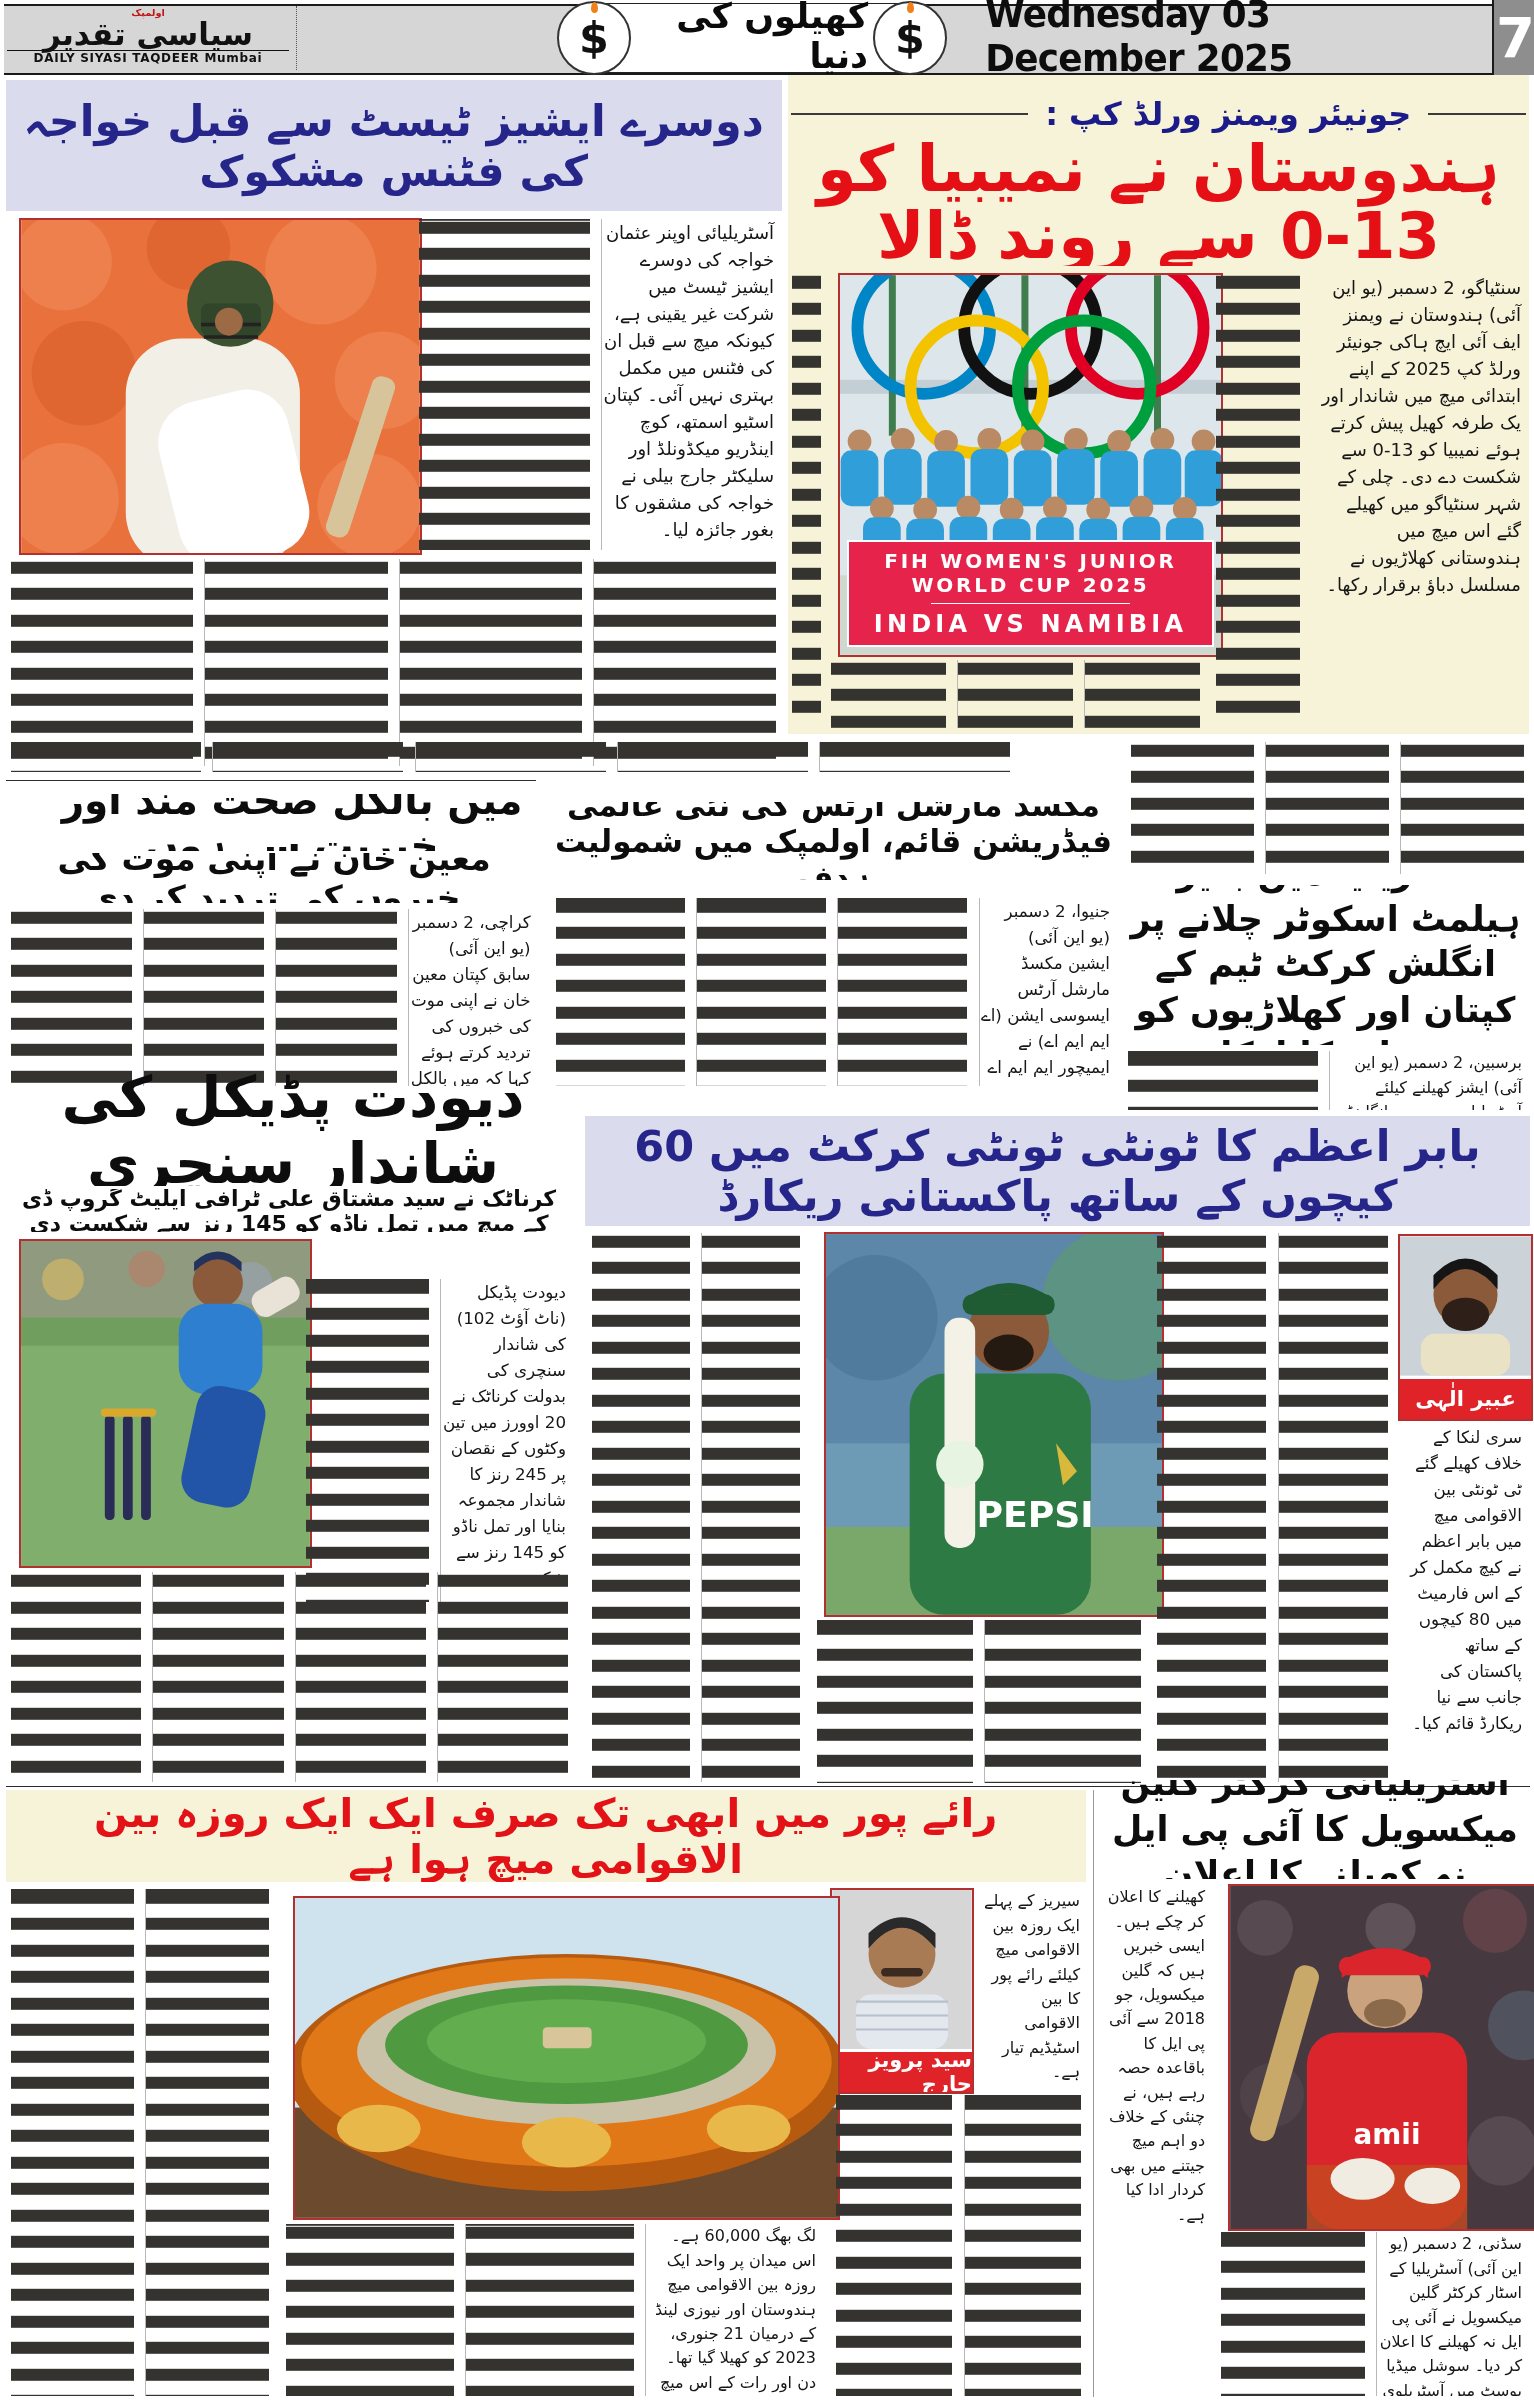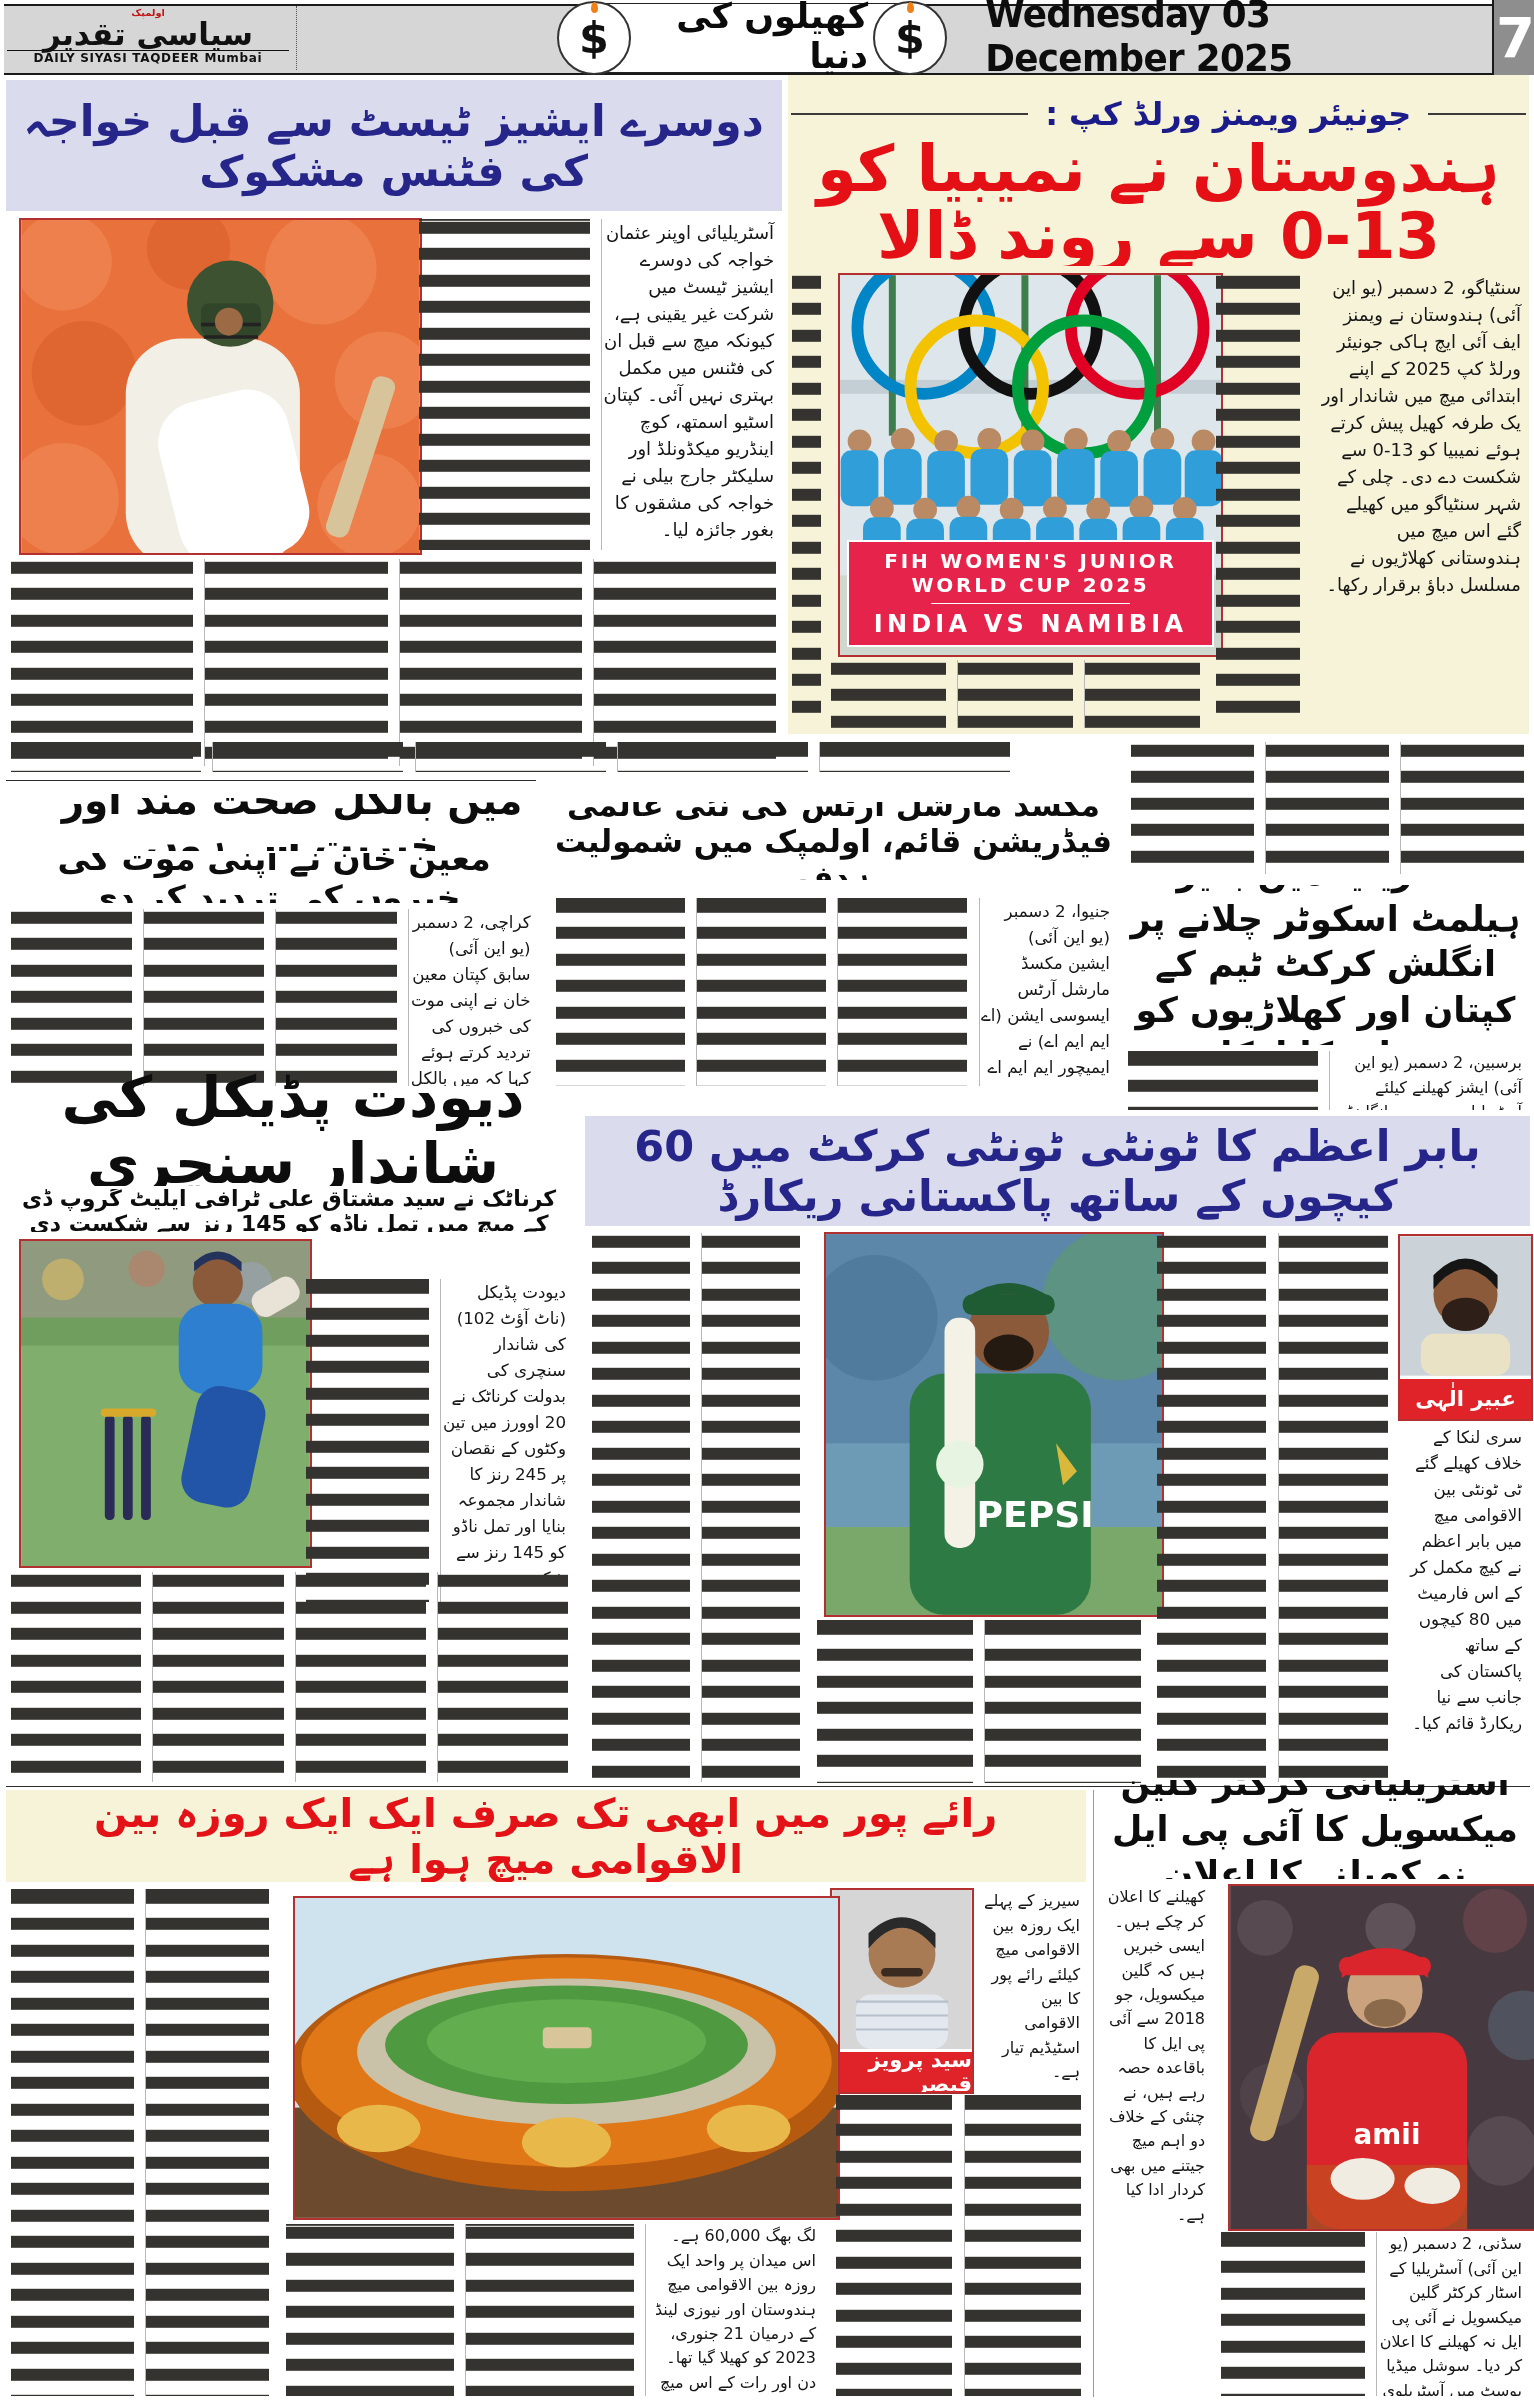--- a/index.html
+++ b/index.html
@@ -332,21 +332,21 @@
 
   <div class="byline-box" style="left:830px;top:1888px;width:140px;height:202px;">
     <svg width="140" height="159" viewBox="0 0 200 228">
       <rect width="200" height="228" fill="#d6d6d6"></rect>
       <circle cx="100" cy="92" r="48" fill="#a97b55"></circle>
       <path d="M52 84 Q100 24 148 84 L148 62 Q100 16 52 62 Z" fill="#2a2a2a"></path>
       <rect x="70" y="112" width="60" height="12" rx="6" fill="#3a2a20"></rect>
       <rect x="34" y="150" width="132" height="78" rx="22" fill="#e3e7ee"></rect>
       <path d="M34 160 H166 M34 180 H166 M34 200 H166" stroke="#b8c0cc" stroke-width="3"></path>
     </svg>
-    <div class="plate">سید پرویز قیصر</div>
+    <div class="plate">سید پرویز جارج</div>
   </div>
 
   <div class="photo" style="left:280px;top:1896px;width:543px;height:320px;">
     <svg width="543" height="320" viewBox="0 0 778 458">
       <rect width="778" height="458" fill="#cfe3ee"></rect>
       <rect y="300" width="778" height="158" fill="#6b4a2e"></rect>
       <ellipse cx="389" cy="250" rx="400" ry="170" fill="#b65a10"></ellipse>
       <ellipse cx="389" cy="235" rx="380" ry="150" fill="#e07818"></ellipse>
       <ellipse cx="389" cy="220" rx="300" ry="105" fill="#c9c2a8"></ellipse>
       <ellipse cx="389" cy="210" rx="260" ry="85" fill="#4f9a40"></ellipse>

